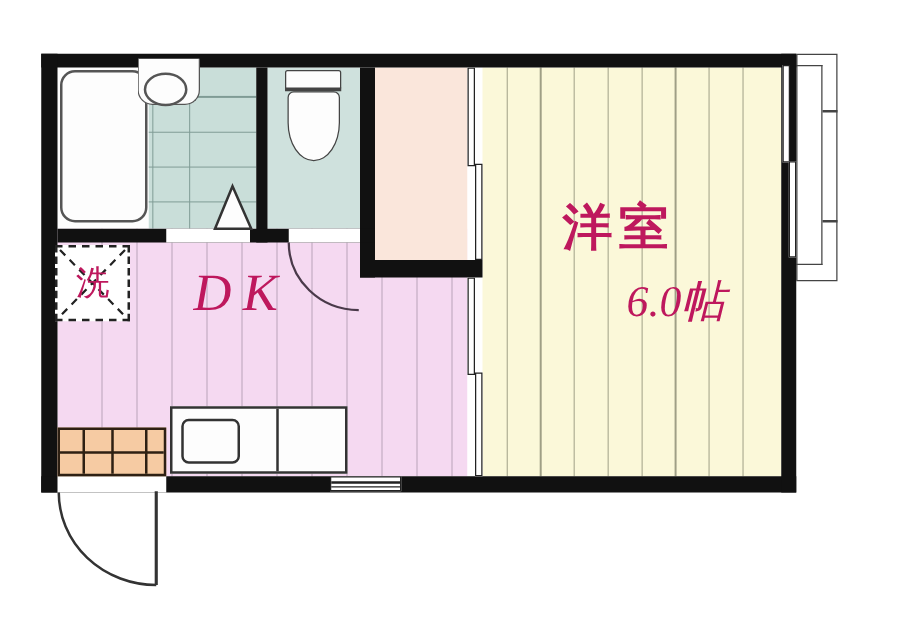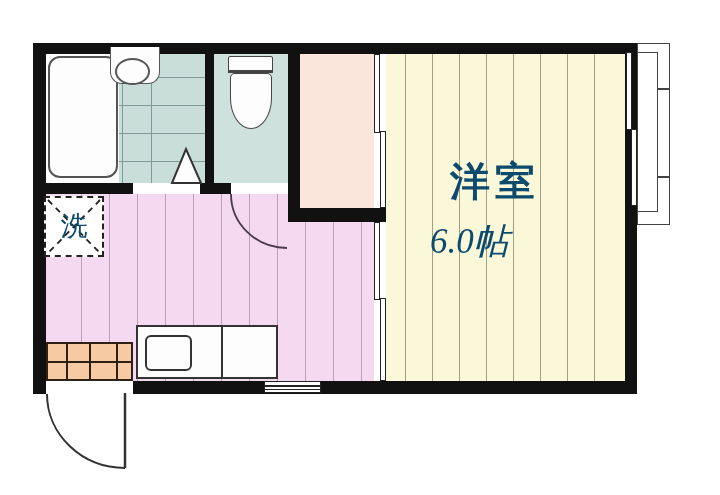--- a/index.html
+++ b/index.html
@@ -62,25 +62,25 @@
   .toilet-bowl{left:230px;top:73px;width:42px;height:56px;background:#fdfdfd;border:1.5px solid #444;box-sizing:border-box;
     border-radius:5px 5px 50% 50% / 5px 5px 55% 55%;}
   .counter{left:46px;top:342px;width:87px;height:39px;background:#f6cba3;border:2px solid #2e2013;box-sizing:border-box;}
   .counter .v{position:absolute;top:0;width:2px;height:100%;background:#2e2013;}
   .counter .h{position:absolute;left:0;top:17px;width:100%;height:2px;background:#2e2013;}
   .kitchen-unit{left:136px;top:325px;width:142px;height:54px;background:#fdfdfd;border:2px solid #333;box-sizing:border-box;}
   .kitchen-divider{position:absolute;left:83px;top:0;width:1.5px;height:100%;background:#333;}
   .kitchen-sink{position:absolute;left:7px;top:8px;width:47px;height:36px;border:2.5px solid #333;border-radius:6px;box-sizing:border-box;background:#fdfdfd;}
   .laundry-box{left:44px;top:196px;width:60px;height:61px;background:#fff;border:2px dashed #222;box-sizing:border-box;}
   
-  .label{position:absolute;line-height:1;white-space:nowrap;color:#0c4a6e;}
+  .label{position:absolute;line-height:1;white-space:nowrap;color:#be185d;}
   .lbl-dk{left:138px;top:214px;width:110px;text-align:center;font-size:42px;font-style:italic;letter-spacing:9px;}
   .lbl-dk-size{left:125px;top:273px;width:150px;text-align:center;font-size:35px;font-style:italic;}
   .lbl-west{left:430px;top:162px;width:130px;text-align:center;font-size:40px;font-weight:600;letter-spacing:5px;}
-  .lbl-west-size{left:430px;top:224px;width:150px;text-align:left;font-size:35px;font-style:italic;}
+  .lbl-west-size{left:430px;top:224px;width:150px;text-align:right;font-size:35px;font-style:italic;}
   .lbl-laundry{left:44px;top:196px;width:60px;height:61px;display:flex;align-items:center;justify-content:center;font-size:27px;}
   svg.overlay{position:absolute;left:0;top:0;width:720px;height:495px;pointer-events:none;}
 </style>
 </head>
 <body>
 
 <div id="canvas">
 
   <div class="abs bath-floor"></div>
   <div class="abs bath-tiles"></div>
@@ -146,17 +146,18 @@
     <path d="M 47 394 A 78 74 0 0 0 125 468" fill="none" stroke="#333" stroke-width="2"></path>
 
     <path d="M 231 194 A 56 54 0 0 0 287 248" fill="none" stroke="#4a3a4a" stroke-width="1.8"></path>
 
     <polygon points="172,183 201,183 186,149" fill="#fdfdfd" stroke="#333" stroke-width="2"></polygon>
 
     <line x1="48" y1="200" x2="100" y2="253" stroke="#222" stroke-width="1.8" stroke-dasharray="6 5"></line>
     <line x1="100" y1="200" x2="48" y2="253" stroke="#222" stroke-width="1.8" stroke-dasharray="6 5"></line>
   </svg>
 
+  <div class="label lbl-dk">DK</div>
   <div class="label lbl-west">洋室</div>
   <div class="label lbl-west-size">6.0帖</div>
   <div class="label lbl-laundry">洗</div>
 
 </div>
 
 </body></html>

